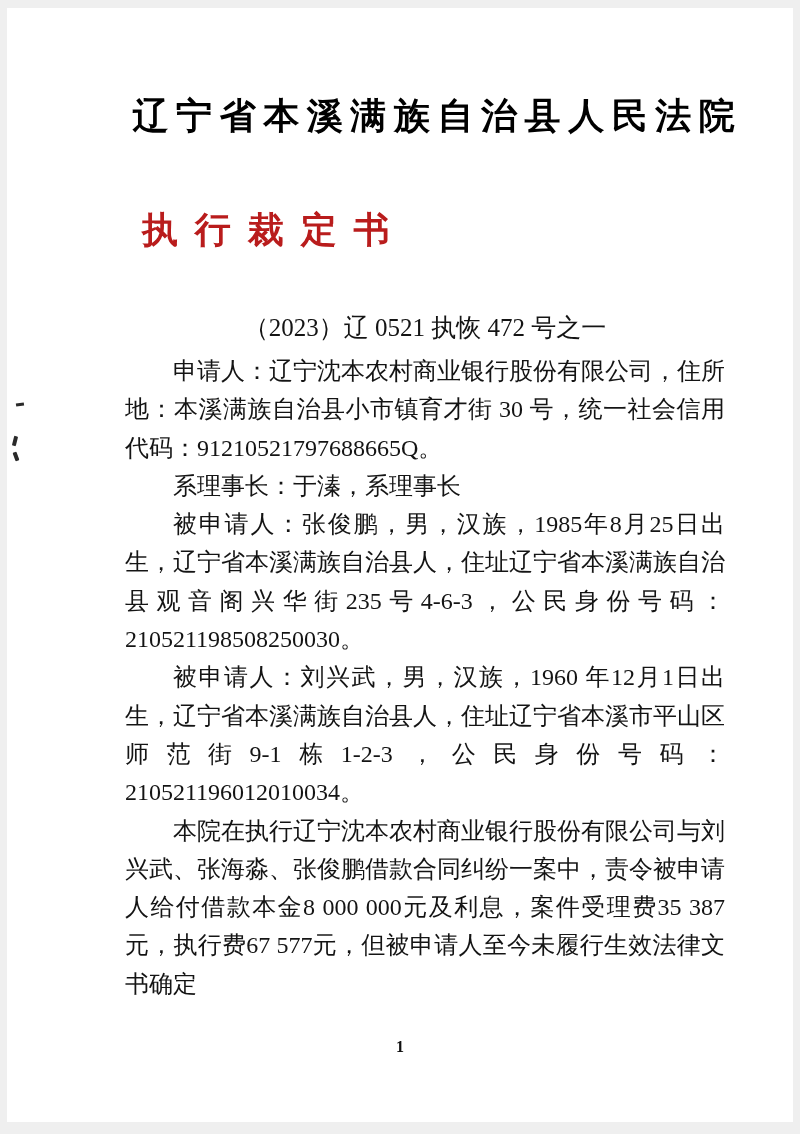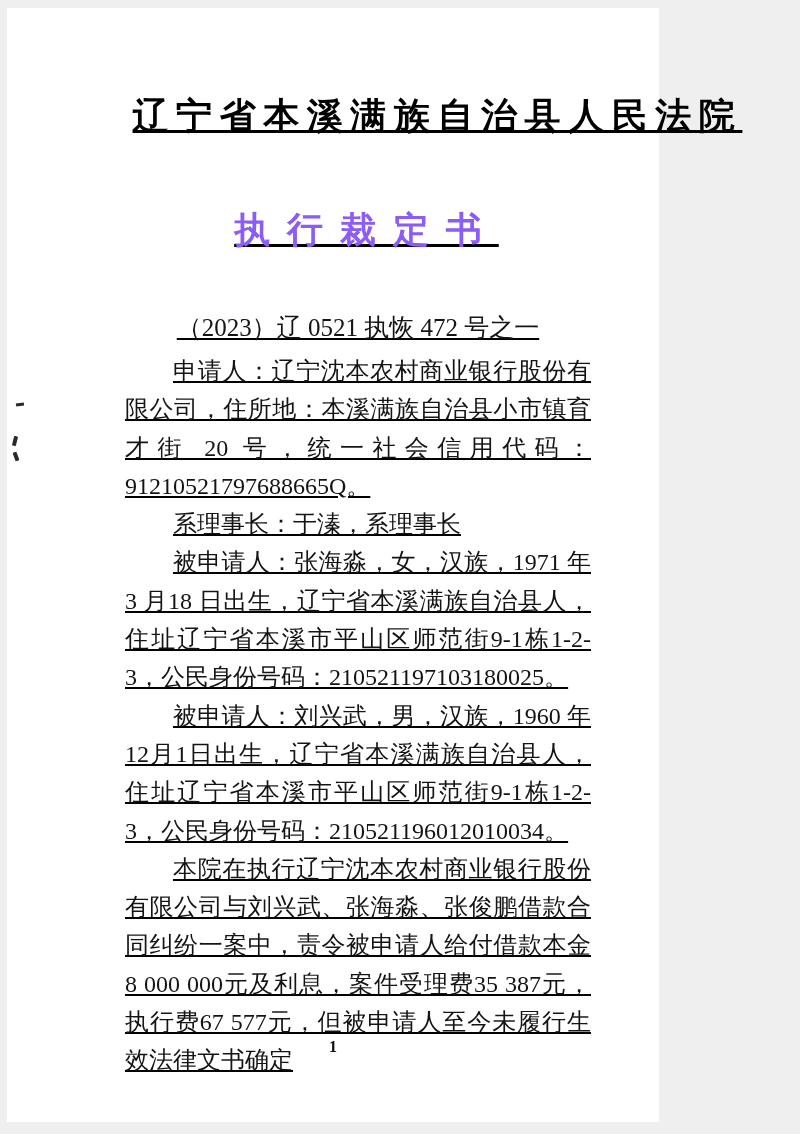--- a/index.html
+++ b/index.html
@@ -8,24 +8,23 @@
     width: 800px;
     height: 1134px;
     background: #efefef;
     overflow: hidden;
     font-family: "Liberation Serif", "DejaVu Serif", serif;
   }
   .sheet {
     position: absolute;
     left: 7px;
     top: 8px;
-    width: 652px;
+    width: 786px;
     height: 1114px;
     background: #ffffff;
-    text-decoration: underline;
   }
   .content {
     padding: 88px 68px 0 118px;
     color: #141414;
   }
   .court-name {
     margin: 0;
     font-size: 36px;
     font-weight: bold;
     line-height: 40px;
@@ -35,22 +34,22 @@
     color: #000;
     white-space: nowrap;
   }
   .doc-title {
     margin: 74px 0 0 0;
     font-size: 36px;
     font-weight: bold;
     line-height: 40px;
     letter-spacing: 0.47em;
     text-indent: 0.47em;
-    text-align: center;
-    color: #8b5cf6;
+    text-align: left;
+    color: #b91c1c;
     white-space: nowrap;
   }
   .case-number {
     margin-top: 58px;
     font-size: 25px;
     line-height: 40px;
     text-align: center;
     white-space: nowrap;
   }
   .body-text {
@@ -85,23 +84,23 @@
 <div class="sheet">
   <div class="content">
 
     <h1 class="court-name">辽宁省本溪满族自治县人民法院</h1>
 
     <h2 class="doc-title">执行裁定书</h2>
 
     <div class="case-number">（2023）辽 0521 执恢 472 号之一</div>
 
     <div class="body-text">
-      <p>申请人：辽宁沈本农村商业银行股份有限公司，住所地：本溪满族自治县小市镇育才街 20 号，统一社会信用代码：91210521797688665Q。</p>
+      <p>申请人：辽宁沈本农村商业银行股份有限公司，住所地：本溪满族自治县小市镇育才街 30 号，统一社会信用代码：91210521797688665Q。</p>
       <p>系理事长：于溱，系理事长</p>
-      <p>被申请人：张海淼，女，汉族，1971 年3 月18 日出生，辽宁省本溪满族自治县人，住址辽宁省本溪市平山区师范街9-1栋1-2-3，公民身份号码：210521197103180025。</p>
+      <p>被申请人：张俊鹏，男，汉族，1985年8月25日出生，辽宁省本溪满族自治县人，住址辽宁省本溪满族自治县观音阁兴华街235号4-6-3，公民身份号码：210521198508250030。</p>
       <p>被申请人：刘兴武，男，汉族，1960 年12月1日出生，辽宁省本溪满族自治县人，住址辽宁省本溪市平山区师范街9-1栋1-2-3，公民身份号码：210521196012010034。</p>
       <p>本院在执行辽宁沈本农村商业银行股份有限公司与刘兴武、张海淼、张俊鹏借款合同纠纷一案中，责令被申请人给付借款本金8 000 000元及利息，案件受理费35 387元，执行费67 577元，但被申请人至今未履行生效法律文书确定</p>
     </div>
   </div>
 
   <div class="page-number">1</div>
 
   <span class="artifact artifact-dash"></span>
   <span class="artifact artifact-tick1"></span>
   <span class="artifact artifact-tick2"></span>

